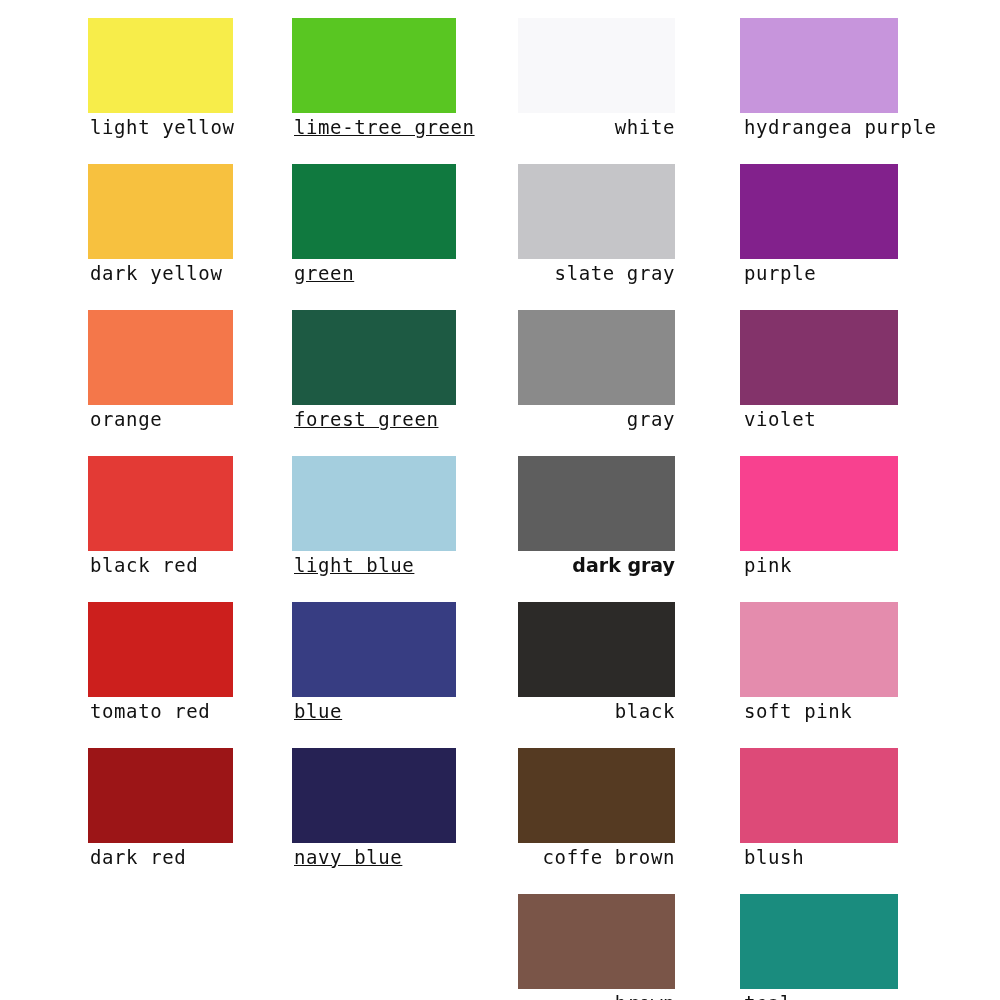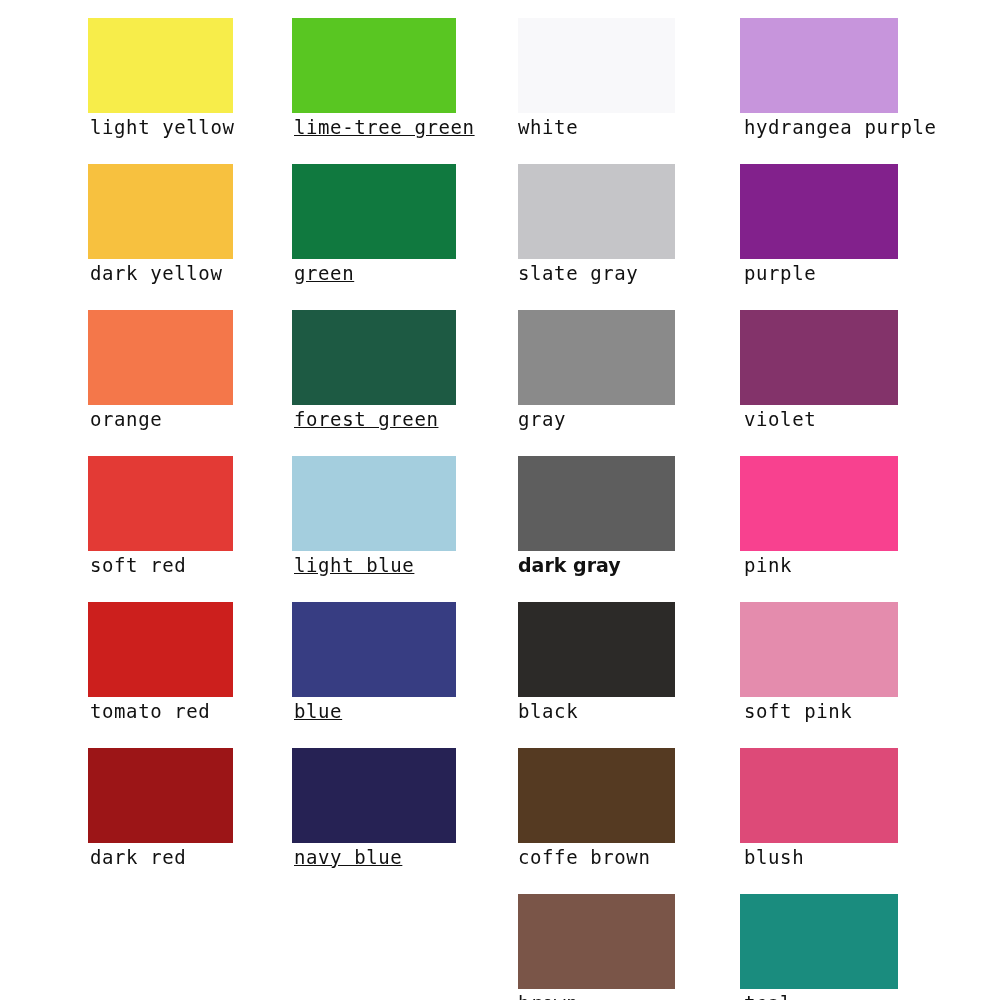--- a/index.html
+++ b/index.html
@@ -48,21 +48,21 @@
   }
 
   
   #column-1 { left: 88px;  width: 145px; }
   #column-2 { left: 292px; width: 164px; }
   #column-3 { left: 518px; width: 157px; }
   #column-4 { left: 740px; width: 158px; }
 
   
   #column-3 .swatch-label {
-    text-align: left;
+    text-align: right;
   }
   
   #column-1 .swatch-label,
   #column-2 .swatch-label,
   #column-4 .swatch-label {
     text-align: left;
   }
 
   
   .swatch-label.is-bold {
@@ -89,21 +89,21 @@
     <div class="swatch-cell">
       <span class="swatch-chip" style="background: rgb(247, 193, 63);"></span>
       <span class="swatch-label">dark yellow</span>
     </div>
     <div class="swatch-cell">
       <span class="swatch-chip" style="background: rgb(244, 119, 74);"></span>
       <span class="swatch-label">orange</span>
     </div>
     <div class="swatch-cell">
       <span class="swatch-chip" style="background: rgb(227, 58, 53);"></span>
-      <span class="swatch-label">soft red</span>
+      <span class="swatch-label">black red</span>
     </div>
     <div class="swatch-cell">
       <span class="swatch-chip" style="background: rgb(204, 31, 29);"></span>
       <span class="swatch-label">tomato red</span>
     </div>
     <div class="swatch-cell">
       <span class="swatch-chip" style="background: rgb(156, 21, 23);"></span>
       <span class="swatch-label">dark red</span>
     </div>
   </div>

